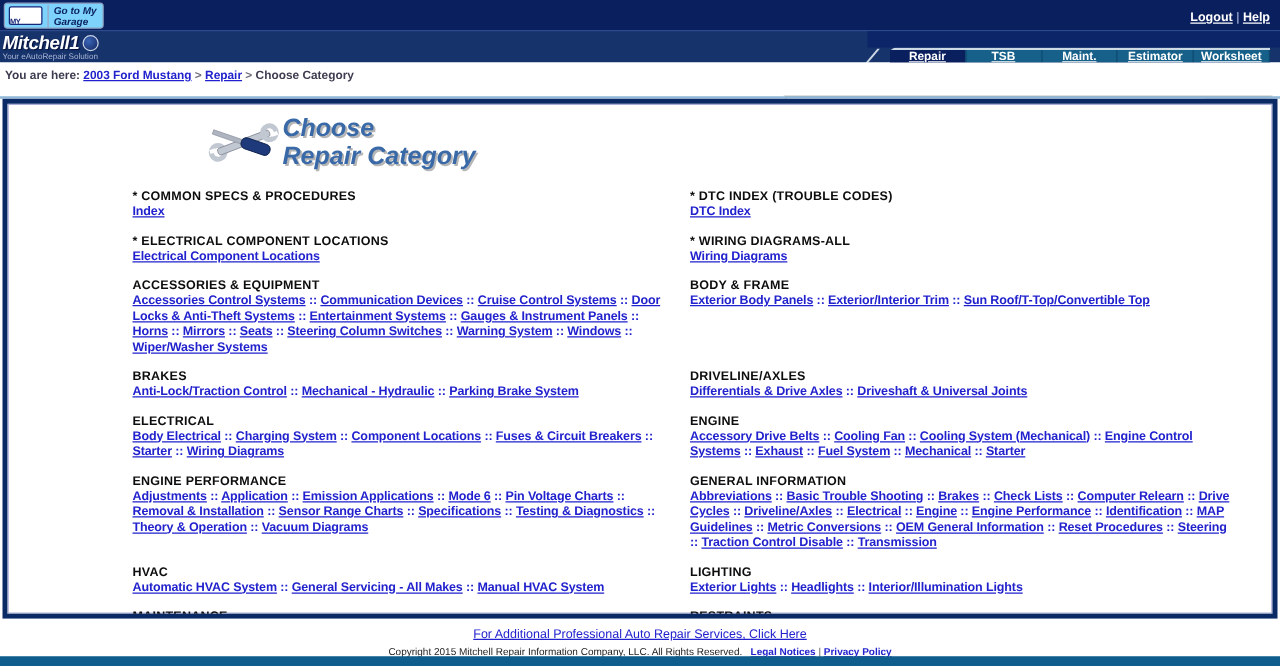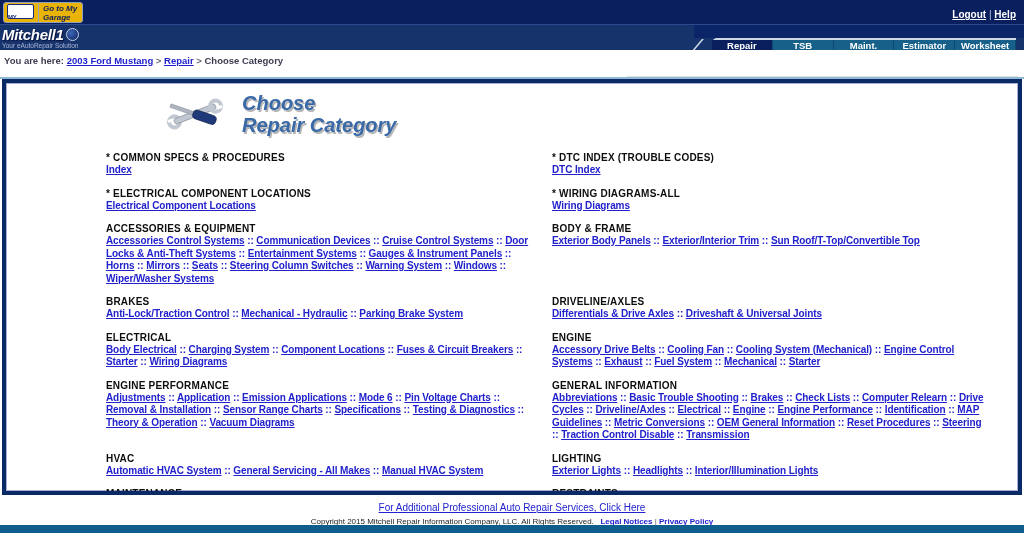--- a/index.html
+++ b/index.html
@@ -3,22 +3,22 @@
 <meta charset="utf-8">
 <style>
   * { box-sizing: border-box; margin: 0; padding: 0; }
   html,body { width:1024px; height:533px; overflow:hidden; background:#fff;
               font-family:"Liberation Sans", sans-serif; }
   .page { position:relative; width:1024px; height:533px; background:#fff; }
   a { cursor:pointer; }
 
   
   .topbar { position:absolute; top:0; left:0; width:100%; height:24px; background:#0A1F5E; }
-  .garage-btn { position:absolute; left:3px; top:2px; height:21px; background:#eab308;
-                border:1px solid #8fa0c0; border-radius:3px; display:flex; align-items:flex-start;
+  .garage-btn { position:absolute; left:3px; top:2px; height:21px; background:#7dd3fc;
+                border:1px solid #8fa0c0; border-radius:3px; display:flex; align-items:center;
                 padding:1px 5px 1px 3px; gap:4px; text-decoration:none; }
   .plate { width:27px; height:15px; border:1px solid #18297a; border-radius:2px; overflow:hidden; background:#fff; }
   .plate-top { height:4px; background:#18297a; }
   .plate-text { font-size:6px; font-weight:bold; color:#18297a; text-align:center; line-height:9px; letter-spacing:-0.3px; }
   .garage-label { font-size:8px; font-style:italic; font-weight:bold; color:#0A1F5E;
                   line-height:9px; border-left:1px solid #9aa6c4; padding-left:4px; }
   .top-right { position:absolute; right:8px; top:4px; text-align:right; }
   .top-links { font-size:10px; font-weight:bold; color:#fff; }
   .top-links a { color:#fff; text-decoration:underline; }
   .top-links .pipe { font-weight:normal; color:#b9c6e4; }
@@ -61,21 +61,21 @@
                      border-left-color:#555; font-size:9px; padding:0 2px; outline:none; }
   .search-btn { font-size:9px; font-weight:bold; color:#000; background:#f2f2f2;
                 border:2px solid #4a4a4a; padding:0 4px; height:15px; line-height:11px; cursor:pointer;
                 font-family:"Liberation Sans", sans-serif; }
 
   .blue-rule { position:absolute; top:77px; left:0; width:100%; height:2px; background:#8FB8D8; }
 
   
   .content { position:absolute; top:79px; left:2px; width:1020px; height:416px; background:#fff;
              border:4px solid #0A2A66; box-shadow: inset 0 0 0 1px #a9aed6; overflow:hidden; }
-  .banner { display:flex; align-items:center; gap:16px; margin:9px 0 0 158px; }
+  .banner { display:flex; align-items:center; margin:9px 0 0 158px; }
   .banner-title { font-size:20px; font-weight:bold; font-style:italic; color:#3A69A8;
                   line-height:22px; text-shadow:1.5px 1.5px 0 #b6b6b6; }
 
   
   .cat-grid { display:grid; grid-template-columns:436px 436px; column-gap:10px; row-gap:11px;
               padding-left:100px; margin-top:16px; }
   .sec-heading { font-size:10px; font-weight:bold; color:#0d0d0d; letter-spacing:0.2px; margin-bottom:1px; }
   .sec-links { font-size:10px; font-weight:bold; line-height:12.5px; letter-spacing:-0.1px; }
   .cat-link { color:#2121CD; text-decoration:underline; }
   .link-sep { color:#2121CD; }

